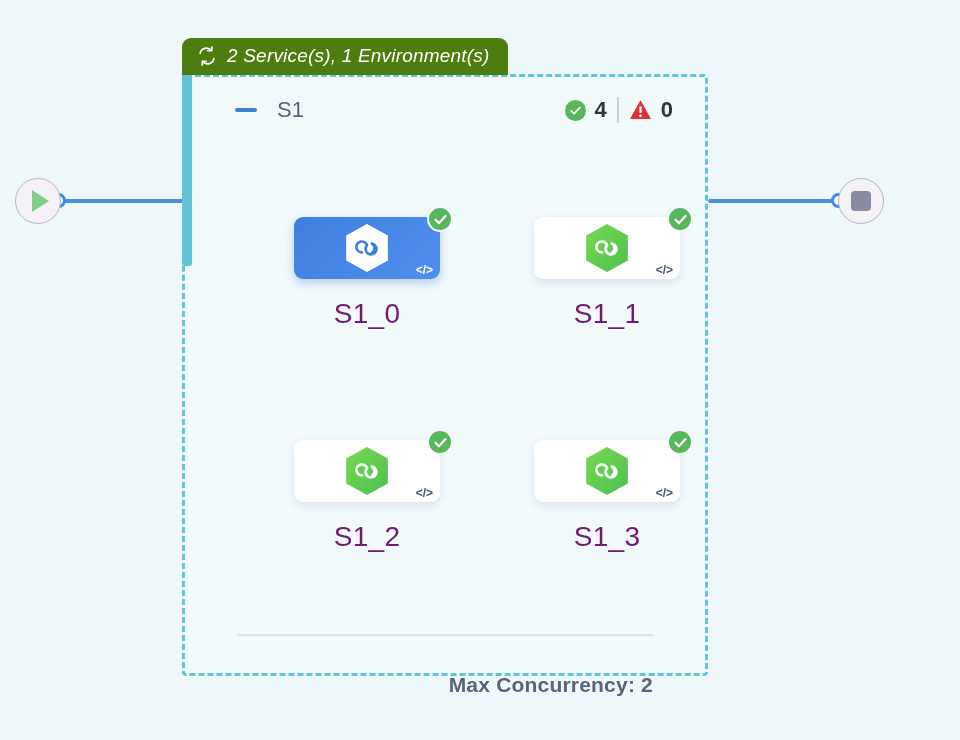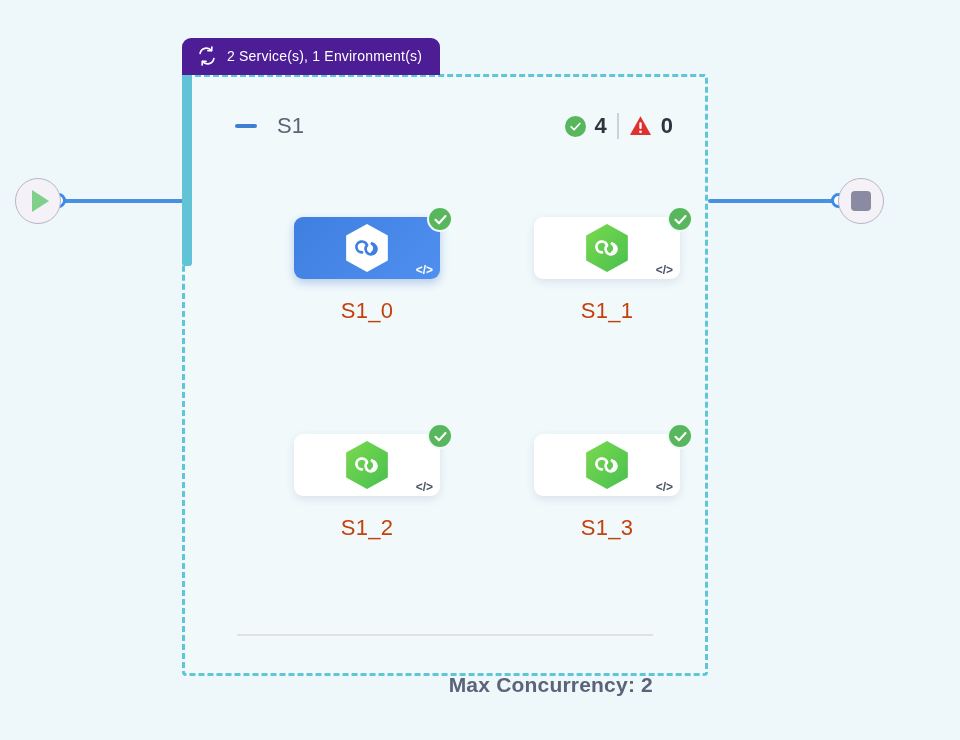--- a/index.html
+++ b/index.html
@@ -30,44 +30,45 @@
     border-top: 11px solid transparent;
     border-bottom: 11px solid transparent;
     margin-left: 5px;
   }
   .stop-sq { width: 20px; height: 20px; border-radius: 4px; background: #8a8aa3; }
 
   
   .group-wrap { position: absolute; left: 182px; top: 38px; }
   .group-header {
     position: relative; display: inline-flex; align-items: center; gap: 9px;
-    background: #4c1d95; color: #ffffff;
+    background: #4d7c0f; color: #ffffff;
     padding: 7px 18px 8px 14px;
     border-radius: 9px 9px 0 0;
-    font-size: 14px; letter-spacing: .2px; white-space: nowrap;
+    font-size: 19px; letter-spacing: .2px; white-space: nowrap;
     z-index: 3;
+    font-style: italic;
   }
   .loop-icon { width: 22px; height: 22px; display: block; }
   .left-rail {
     position: absolute; left: 0px; top: 36px; width: 10px; height: 192px;
     background: #63c3d6; border-radius: 0 0 3px 3px; z-index: 2;
   }
   .group-body {
     position: relative;
     width: 526px; height: 602px;
     margin-top: -1px;
     border: 3px dashed #5fc6d8;
     border-radius: 4px;
     background: #f1f9fb;
     z-index: 1;
   }
 
   
   .group-toolbar {
-    position: absolute; left: 0; right: 0; top: 36px;
+    position: absolute; left: 0; right: 0; top: 20px;
     display: flex; align-items: center; padding: 0 32px 0 50px;
   }
   .collapse-btn {
     width: 22px; height: 4px; background: #3d7fd1; border-radius: 2px; flex: 0 0 auto;
   }
   .group-name {
     margin-left: 20px; font-size: 22px; color: #5b6378; font-weight: 400;
   }
   .status-cluster { margin-left: auto; display: flex; align-items: center; gap: 10px; }
   .stat-grp { display: flex; align-items: center; gap: 9px; }
@@ -106,21 +107,21 @@
     display: flex; align-items: center; justify-content: center;
   }
   .badge-check svg { width: 15px; height: 15px; display: block; }
   .code-tag {
     position: absolute; right: 7px; bottom: 2px;
     font-size: 12px; font-family: "Liberation Sans", sans-serif; font-weight: 700;
   }
   .card.selected .code-tag { color: #ffffff; }
   .card.plain .code-tag { color: #4a5568; }
   .card-label {
-    margin-top: 19px; font-size: 22px; color: #c2410c; letter-spacing: .3px;
+    margin-top: 19px; font-size: 28px; color: #701a75; letter-spacing: .3px;
   }
 
   
   .footer-rule {
     position: absolute; left: 52px; right: 52px; top: 557px;
     height: 2px; background: #dfe3e8;
   }
   .footer-text {
     position: absolute; right: 52px; top: 574px;
     font-size: 21px; font-weight: 700; color: #5b6378; letter-spacing: .2px; margin-top: 22px;

